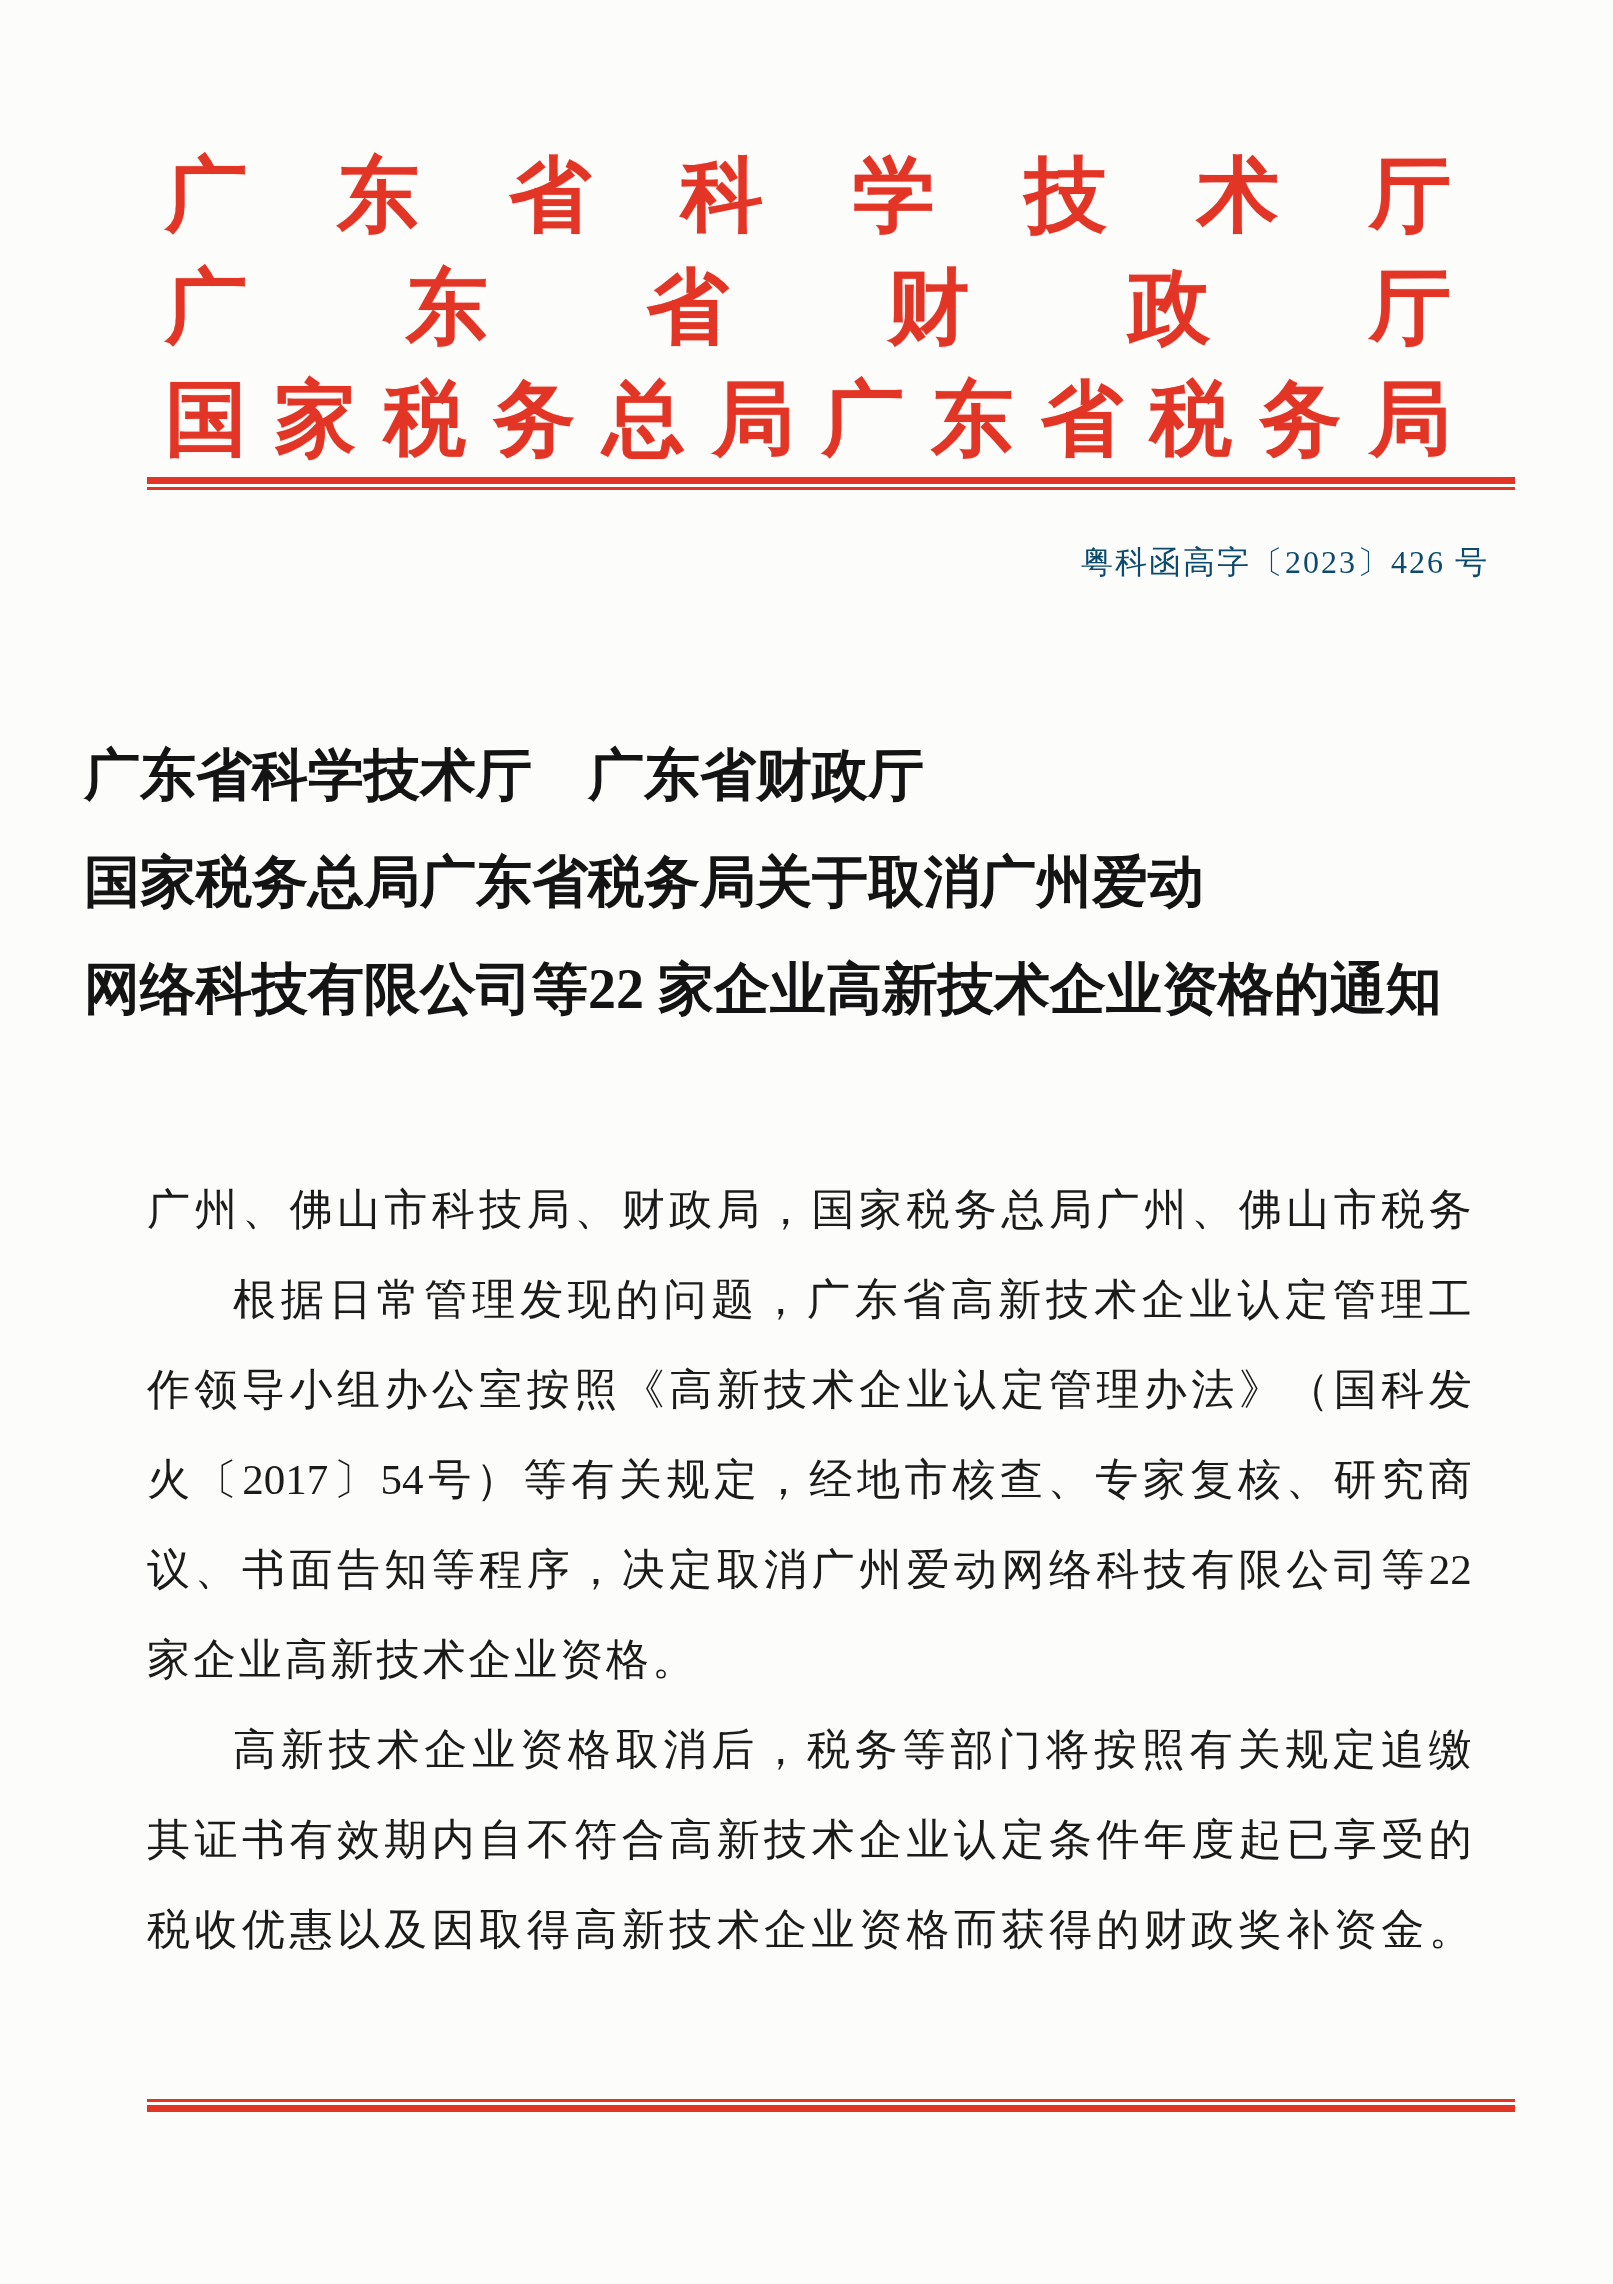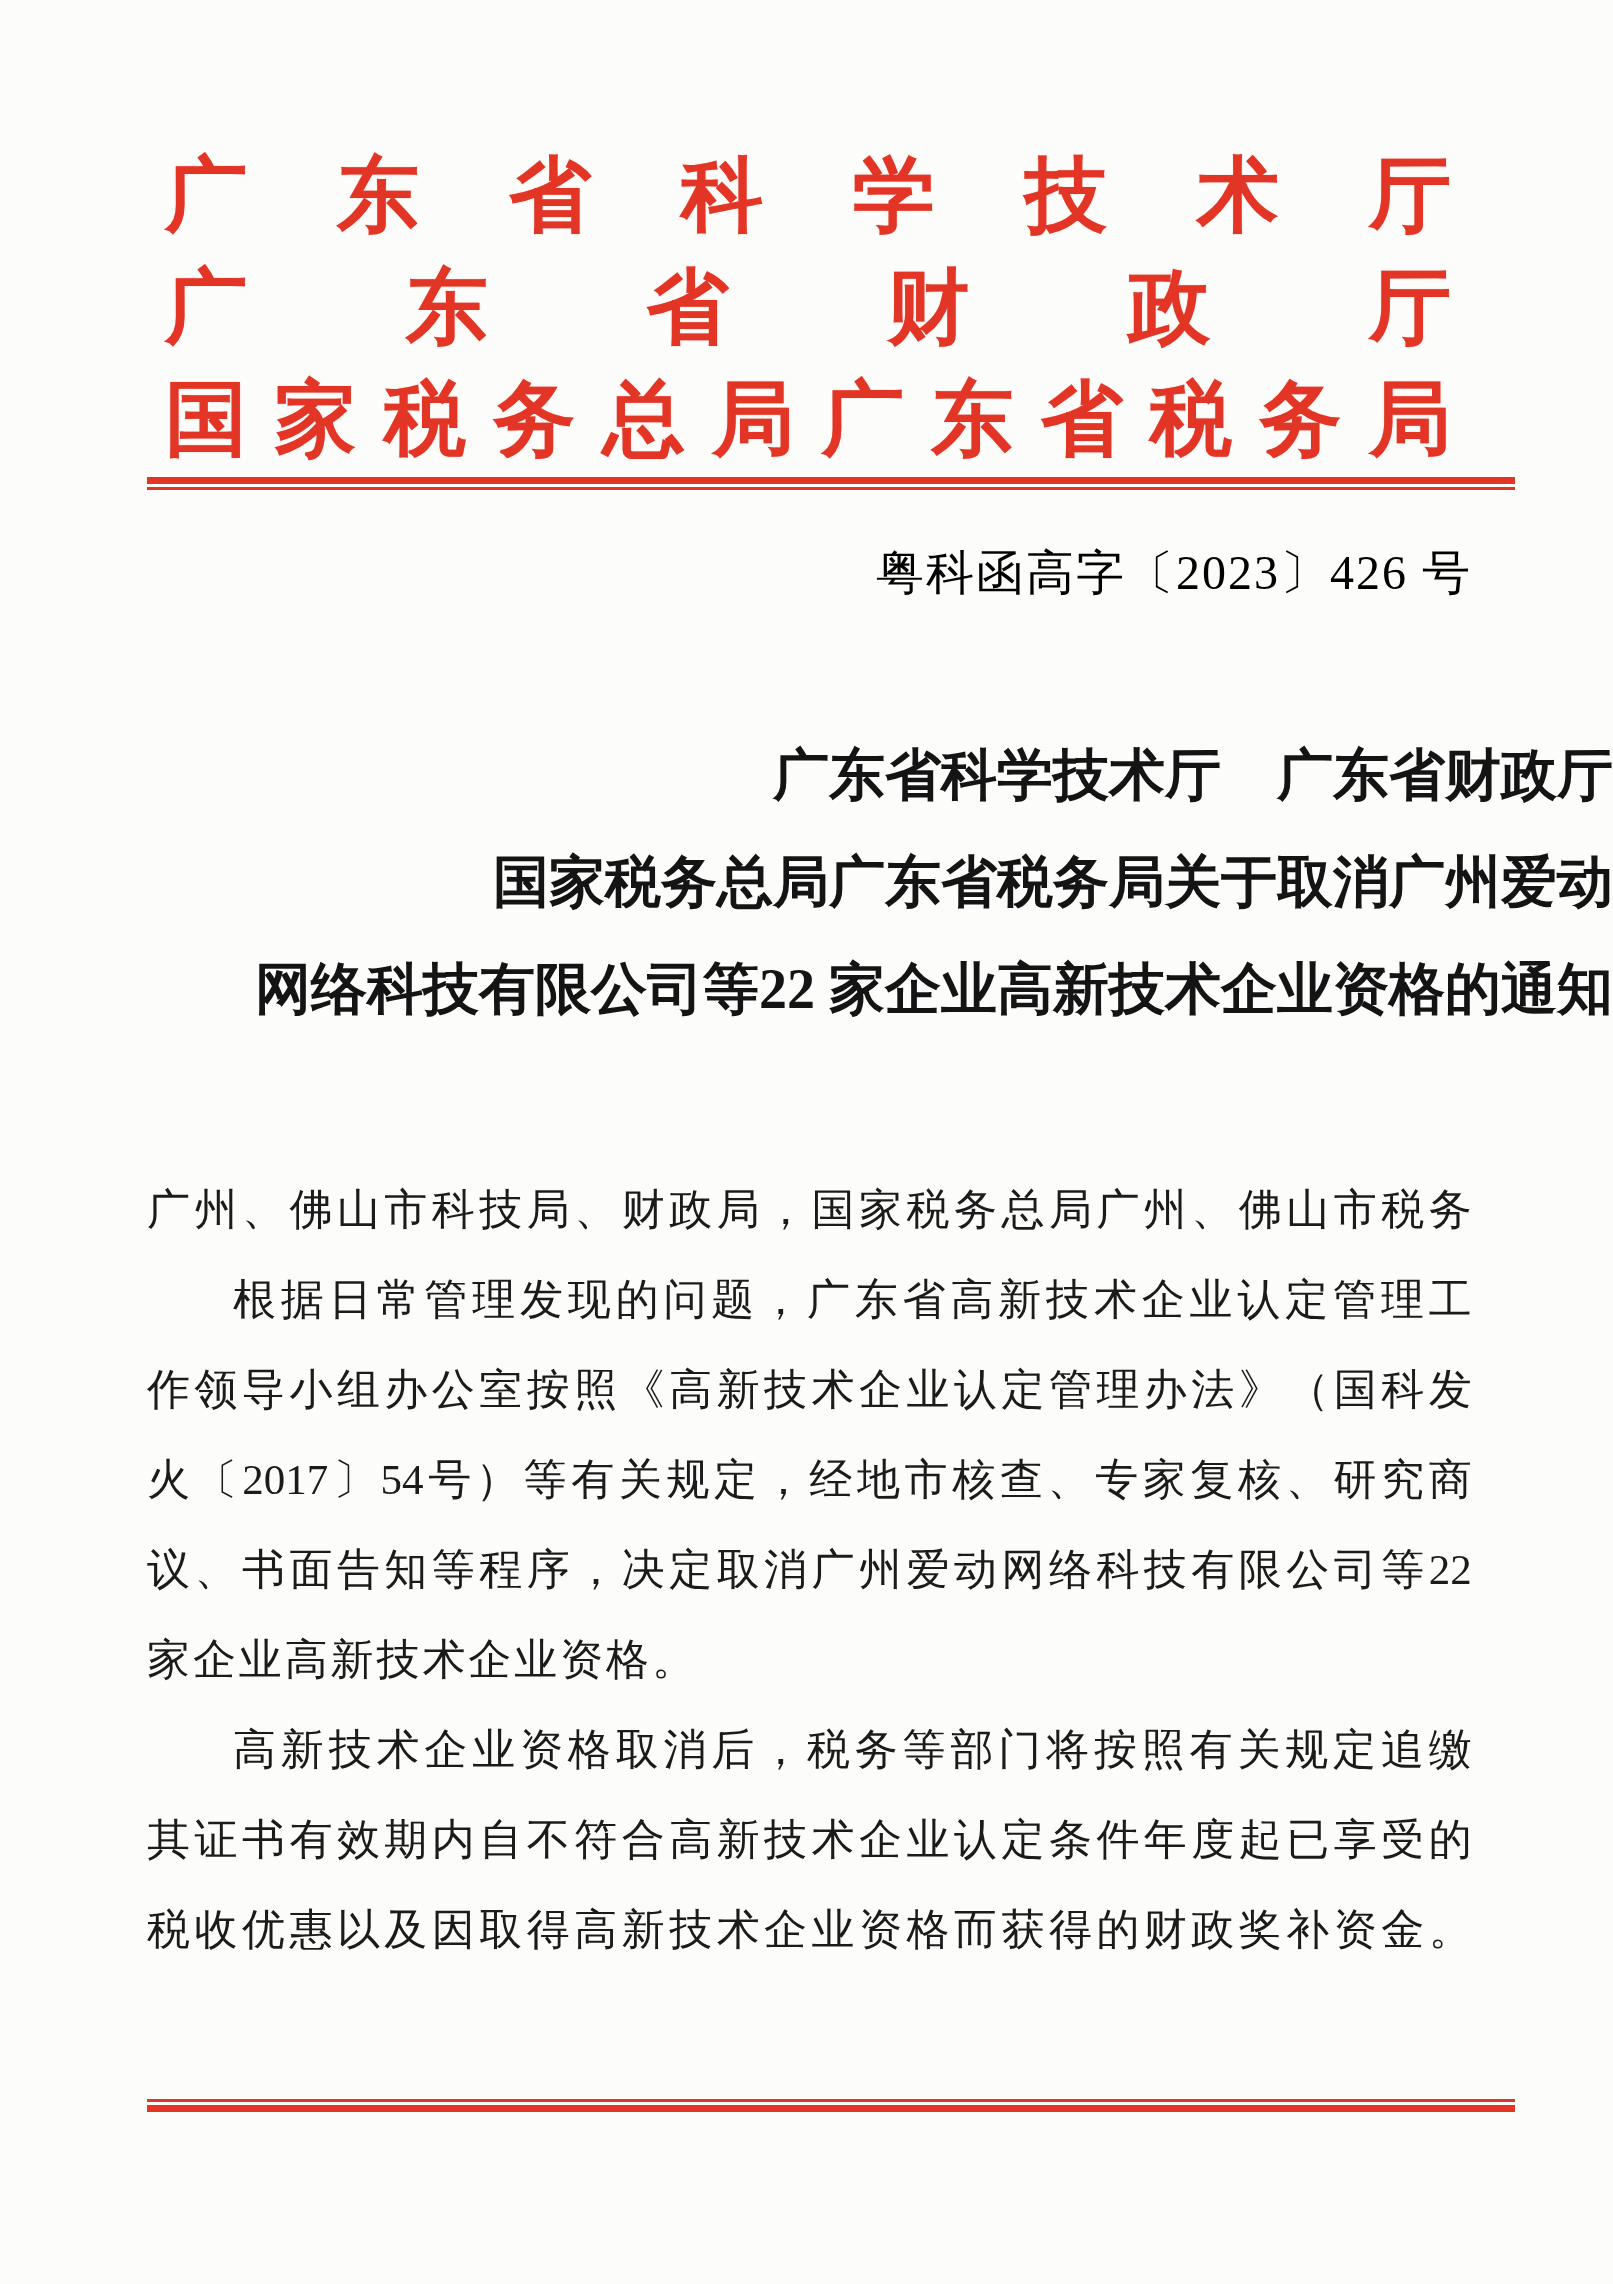--- a/index.html
+++ b/index.html
@@ -29,30 +29,30 @@
   
   .rule { position:absolute; left:147px; width:1368px; }
   .rule-top { top:477px; }
   .rule-bottom { top:2099px; }
   .bar-thick { height:6.9px; background:#e23525; }
   .bar-thin  { height:2.9px; background:#e23525; }
   .bar-gap   { height:2.9px; background:transparent; }
 
   
   .doc-number {
-    position:absolute; top:541px; right:141px;
-    font-size:48px; color:#000000;
+    position:absolute; top:541px; right:124px;
+    font-size:32px; color:#0c4a6e;
     letter-spacing:2px;
     white-space:nowrap;
   }
 
   
   .title {
     position:absolute; left:84px; top:722px; width:1529px;
-    text-align:right;
+    text-align:left;
     color:#141414;
   }
   .title-line {
     font-size:56px; font-weight:bold;
     line-height:107px;
     white-space:nowrap;
   }
 
   
   .body {

